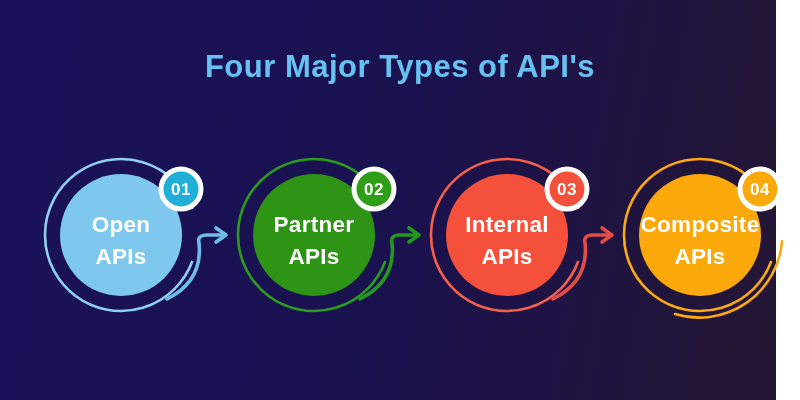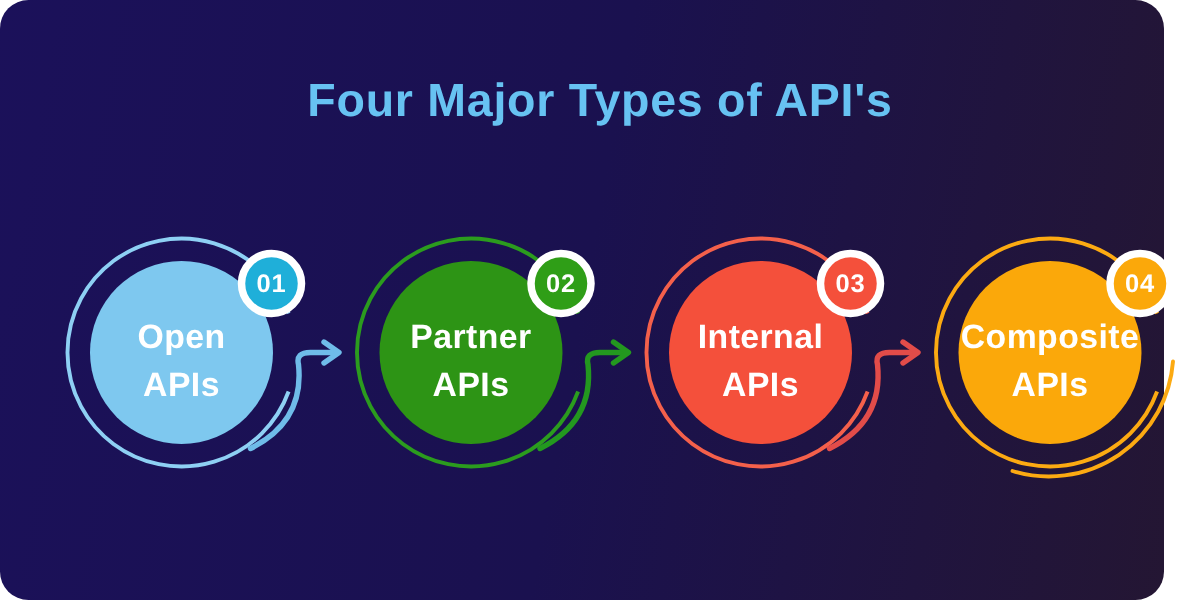--- a/index.html
+++ b/index.html
@@ -3,21 +3,20 @@
 <meta charset="utf-8">
 <style>
   html, body { margin: 0; padding: 0; }
   body {
     width: 800px; height: 400px; overflow: hidden;
     font-family: "Liberation Sans", sans-serif;
   }
   .stage {
     width: 776px; height: 400px; position: relative;
     background: linear-gradient(100deg, #1b115a 0%, #1a114f 50%, #241633 100%);
-    border-radius: 19px;
   }
   svg { display: block; }
   .title {
     font-family: "Liberation Sans", sans-serif;
     font-size: 31px; font-weight: 700; letter-spacing: 0.5px;
   }
   .ring { fill: none; stroke-width: 2.6px; }
   .arrow { fill: none; stroke-width: 3.6px; stroke-linecap: round; stroke-linejoin: round; }
   .swoosh { fill: none; stroke-width: 2.6px; stroke-linecap: round; }
   .label {

